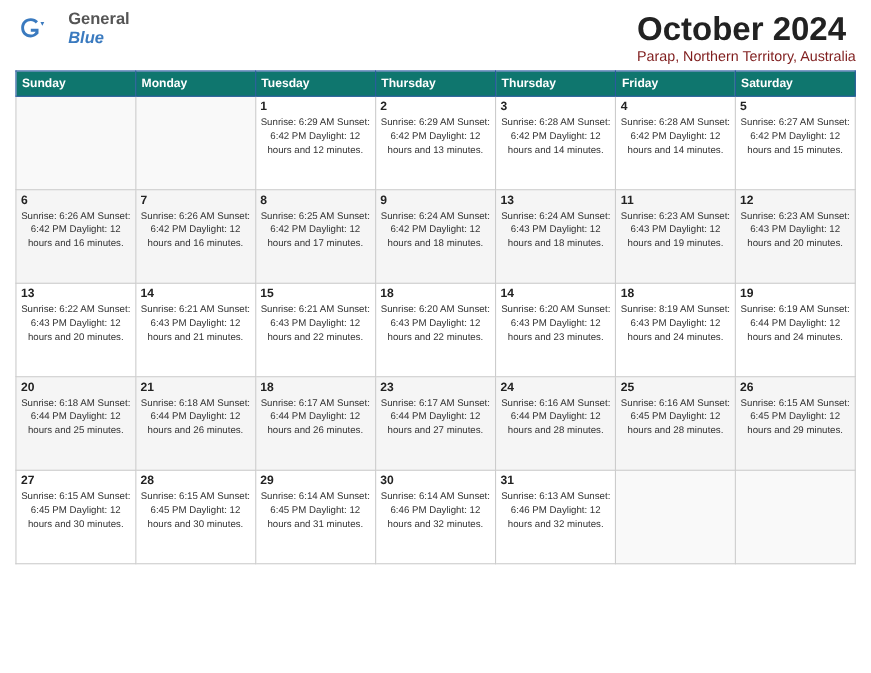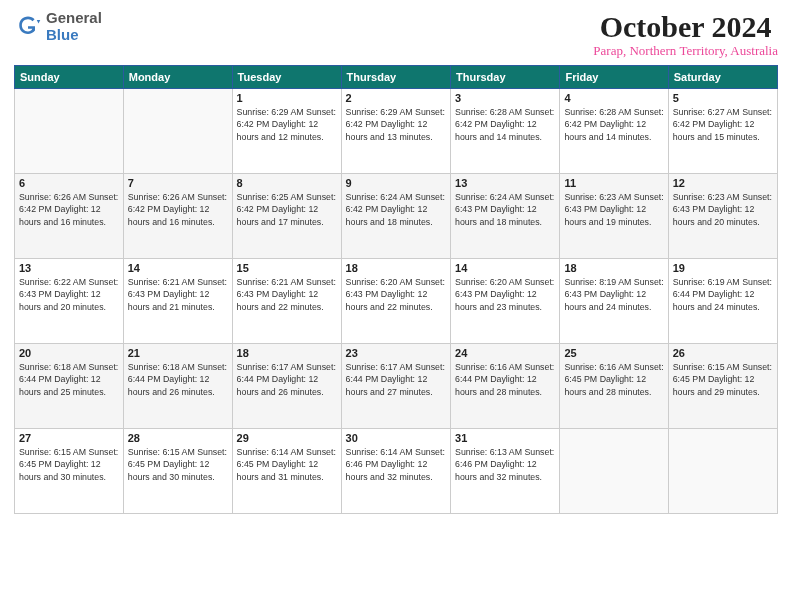--- a/index.html
+++ b/index.html
@@ -18,49 +18,48 @@
     }
     .header {
       display: flex;
       justify-content: space-between;
       align-items: flex-start;
       margin-bottom: 6px;
     }
     .logo {
       display: flex;
       align-items: center;
-      gap: 4px;
+      gap: 20px;
     }
     .logo-text {
       display: flex;
       flex-direction: column;
       font-size: 15px;
       font-weight: bold;
       color: #333;
       line-height: 1.1;
     }
     .logo-general { color: #555; font-weight: bold; }
-    .logo-blue { color: #3a7abf; font-weight: bold; }
+    .logo-blue { color: #3a7abf; font-weight: bold; font-style: italic; }
     .logo-icon {
       width: 28px;
       height: 28px;
     }
     .title-area {
-      text-align: center;
-      font-family: Liberation Serif, serif;
+      text-align: left;
     }
     .month-title {
       font-size: 30px;
       font-weight: bold;
       color: #222;
       line-height: 1.1;
     }
     .subtitle {
       font-size: 13px;
-      color: #ec4899;
+      color: #7f1d1d;
     }
     .calendar {
       width: 100%;
       border-collapse: collapse;
       font-size: 9.5px;
     }
     .calendar th {
       background: #0f766e;
       color: #fff;
       text-align: left;
@@ -88,20 +87,21 @@
       font-weight: bold;
       font-size: 11px;
       color: #222;
       display: block;
       margin-bottom: 2px;
     }
     .day-info {
       color: #333;
       font-size: 8.8px;
       line-height: 1.4;
+      text-align: center;
     }
   </style>
 </head>
 <body>
 
 <div class="page">
   <div class="header">
     <div class="logo">
       <svg class="logo-icon" viewBox="0 0 32 32" xmlns="http://www.w3.org/2000/svg">
         <path d="M16 4 C10 4 6 8 6 14 C6 20 10 24 16 24 C19 24 22 22.5 24 20 L24 15 L16 15 L16 18 L21 18 C20 20 18.2 21 16 21 C11.6 21 9 17.8 9 14 C9 10.2 11.6 7 16 7 C18.2 7 20 8 21.2 9.5 L23.5 7.2 C21.6 5.2 19 4 16 4 Z" fill="#3a7abf"></path>

